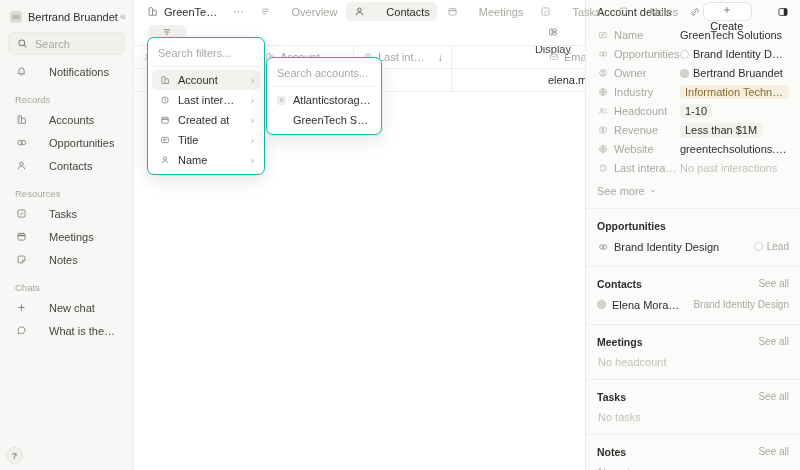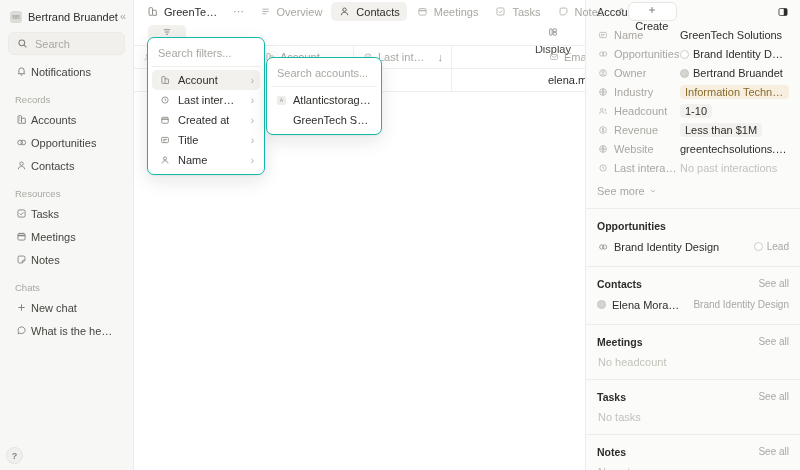--- a/index.html
+++ b/index.html
@@ -36,21 +36,21 @@
     display:flex; align-items:center; gap:6px;
     height:23px; border-radius:6px;
     background:#f1f0ed;
     border:1px solid #eceae6;
     padding:0 7px; margin:3px 0 5px 0;
     cursor:text;
   }
   .searchbox .ph { color:#a9a7a0; font-size:11px; }
 
   .navitem {
-    display:flex; align-items:center; gap:3px;
+    display:flex; align-items:center; gap:21px;
     height:23px; border-radius:5px; padding:0 7px;
     color:#46443f; font-size:11px; cursor:pointer;
     white-space:nowrap; overflow:hidden;
   }
   .navitem .lbl { overflow:hidden; text-overflow:ellipsis; }
   .grouplabel {
     font-size:9.5px; color:#a9a7a0;
     padding:0 7px; margin-top:10px; margin-bottom:2px;
     height:13px; display:flex; align-items:center;
   }
@@ -73,21 +73,21 @@
     height:23px; flex:0 0 23px;
     display:flex; align-items:center;
     padding:0 7px 0 8px;
     gap:2px;
   }
   .crumb { display:flex; align-items:center; gap:5px; padding:0 4px; height:19px; border-radius:4px; cursor:pointer; max-width:84px; }
   .crumb .t { font-size:11px; color:#2d2d2a; white-space:nowrap; overflow:hidden; text-overflow:ellipsis; }
   .dots { color:#9c9a93; font-size:11px; padding:0 5px; cursor:pointer; letter-spacing:0.5px; line-height:0.6; }
 
   .tab {
-    display:flex; align-items:center; gap:5px;
+    display:flex; align-items:center; gap:20px;
     height:19px; padding:0 7px; border-radius:5px;
     font-size:11px; color:#a9a7a0; cursor:pointer; white-space:nowrap;
   }
   .tab .ico { color:#b4b2ab; }
   .tab.active { background:#f2f1ee; color:#2d2d2a; }
   .tab.active .ico { color:#57554f; }
 
   .spacer { flex:1; }
   .iconbtn { width:19px; height:19px; border-radius:4px; display:flex; align-items:center; justify-content:center; color:#8c8a83; cursor:pointer; }
   .createbtn {

